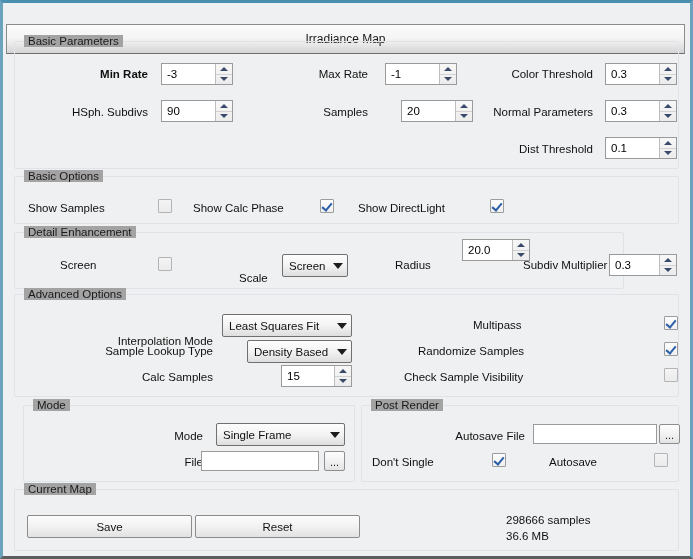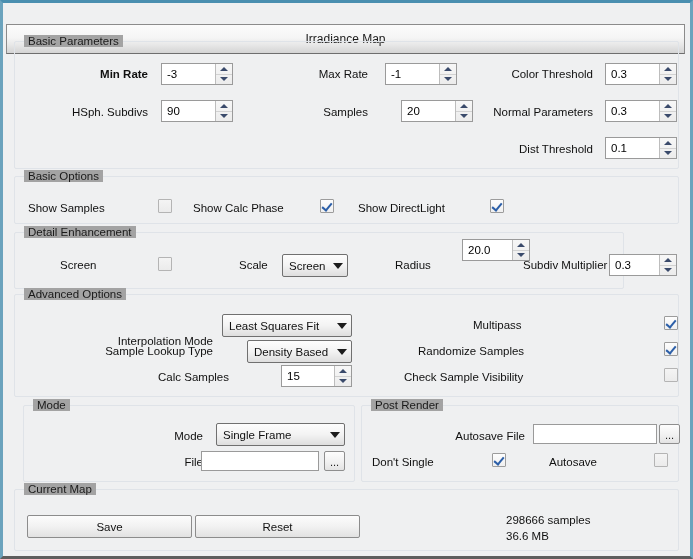--- a/index.html
+++ b/index.html
@@ -316,21 +316,21 @@
   <div class="lbl" style="left:355px; top:198px;">Show DirectLight</div>
   <div class="cbox on" style="left:487px; top:196px;"></div>
 
   <div class="group" style="left:11px; top:229px; width:610px; height:57px;padding-left:11px;">
     <span class="group-title">Detail Enhancement</span>
   </div>
 
   <div class="lbl" style="left:57px; top:255px;">Screen</div>
   <div class="cbox off" style="left:155px; top:254px;"></div>
 
-  <div class="lbl" style="left:236px; top:255px;">Scale</div>
+  <div class="lbl" style="left:236px; top:268px;">Scale</div>
   <div class="combo" style="left:279px; top:251px; width:66px;">
     <span class="ctext">Screen</span>
     <span class="carrow"></span>
   </div>
 
   <div class="lbl" style="left:392px; top:255px;">Radius</div>
   <div class="spin" style="left:459px; top:236px; width:68px;">
     <div class="val">20.0</div>
     <div class="arrows">
       <div class="a up"></div>
@@ -362,21 +362,21 @@
 
   <div class="lbl r" style="left:50px; top:341px; width:160px;">Sample Lookup Type</div>
   <div class="combo" style="left:244px; top:337px; width:105px;">
     <span class="ctext">Density Based</span>
     <span class="carrow"></span>
   </div>
 
   <div class="lbl" style="left:415px; top:341px;">Randomize Samples</div>
   <div class="cbox on" style="left:661px; top:339px;"></div>
 
-  <div class="lbl r" style="left:66px; top:367px; width:160px;">Calc Samples</div>
+  <div class="lbl r" style="left:50px; top:367px; width:160px;">Calc Samples</div>
   <div class="spin" style="left:278px; top:362px; width:71px;">
     <div class="val">15</div>
     <div class="arrows">
       <div class="a up"></div>
       <div class="a dn"></div>
     </div>
   </div>
 
   <div class="lbl" style="left:401px; top:367px;">Check Sample Visibility</div>
   <div class="cbox off" style="left:661px; top:365px;"></div>

